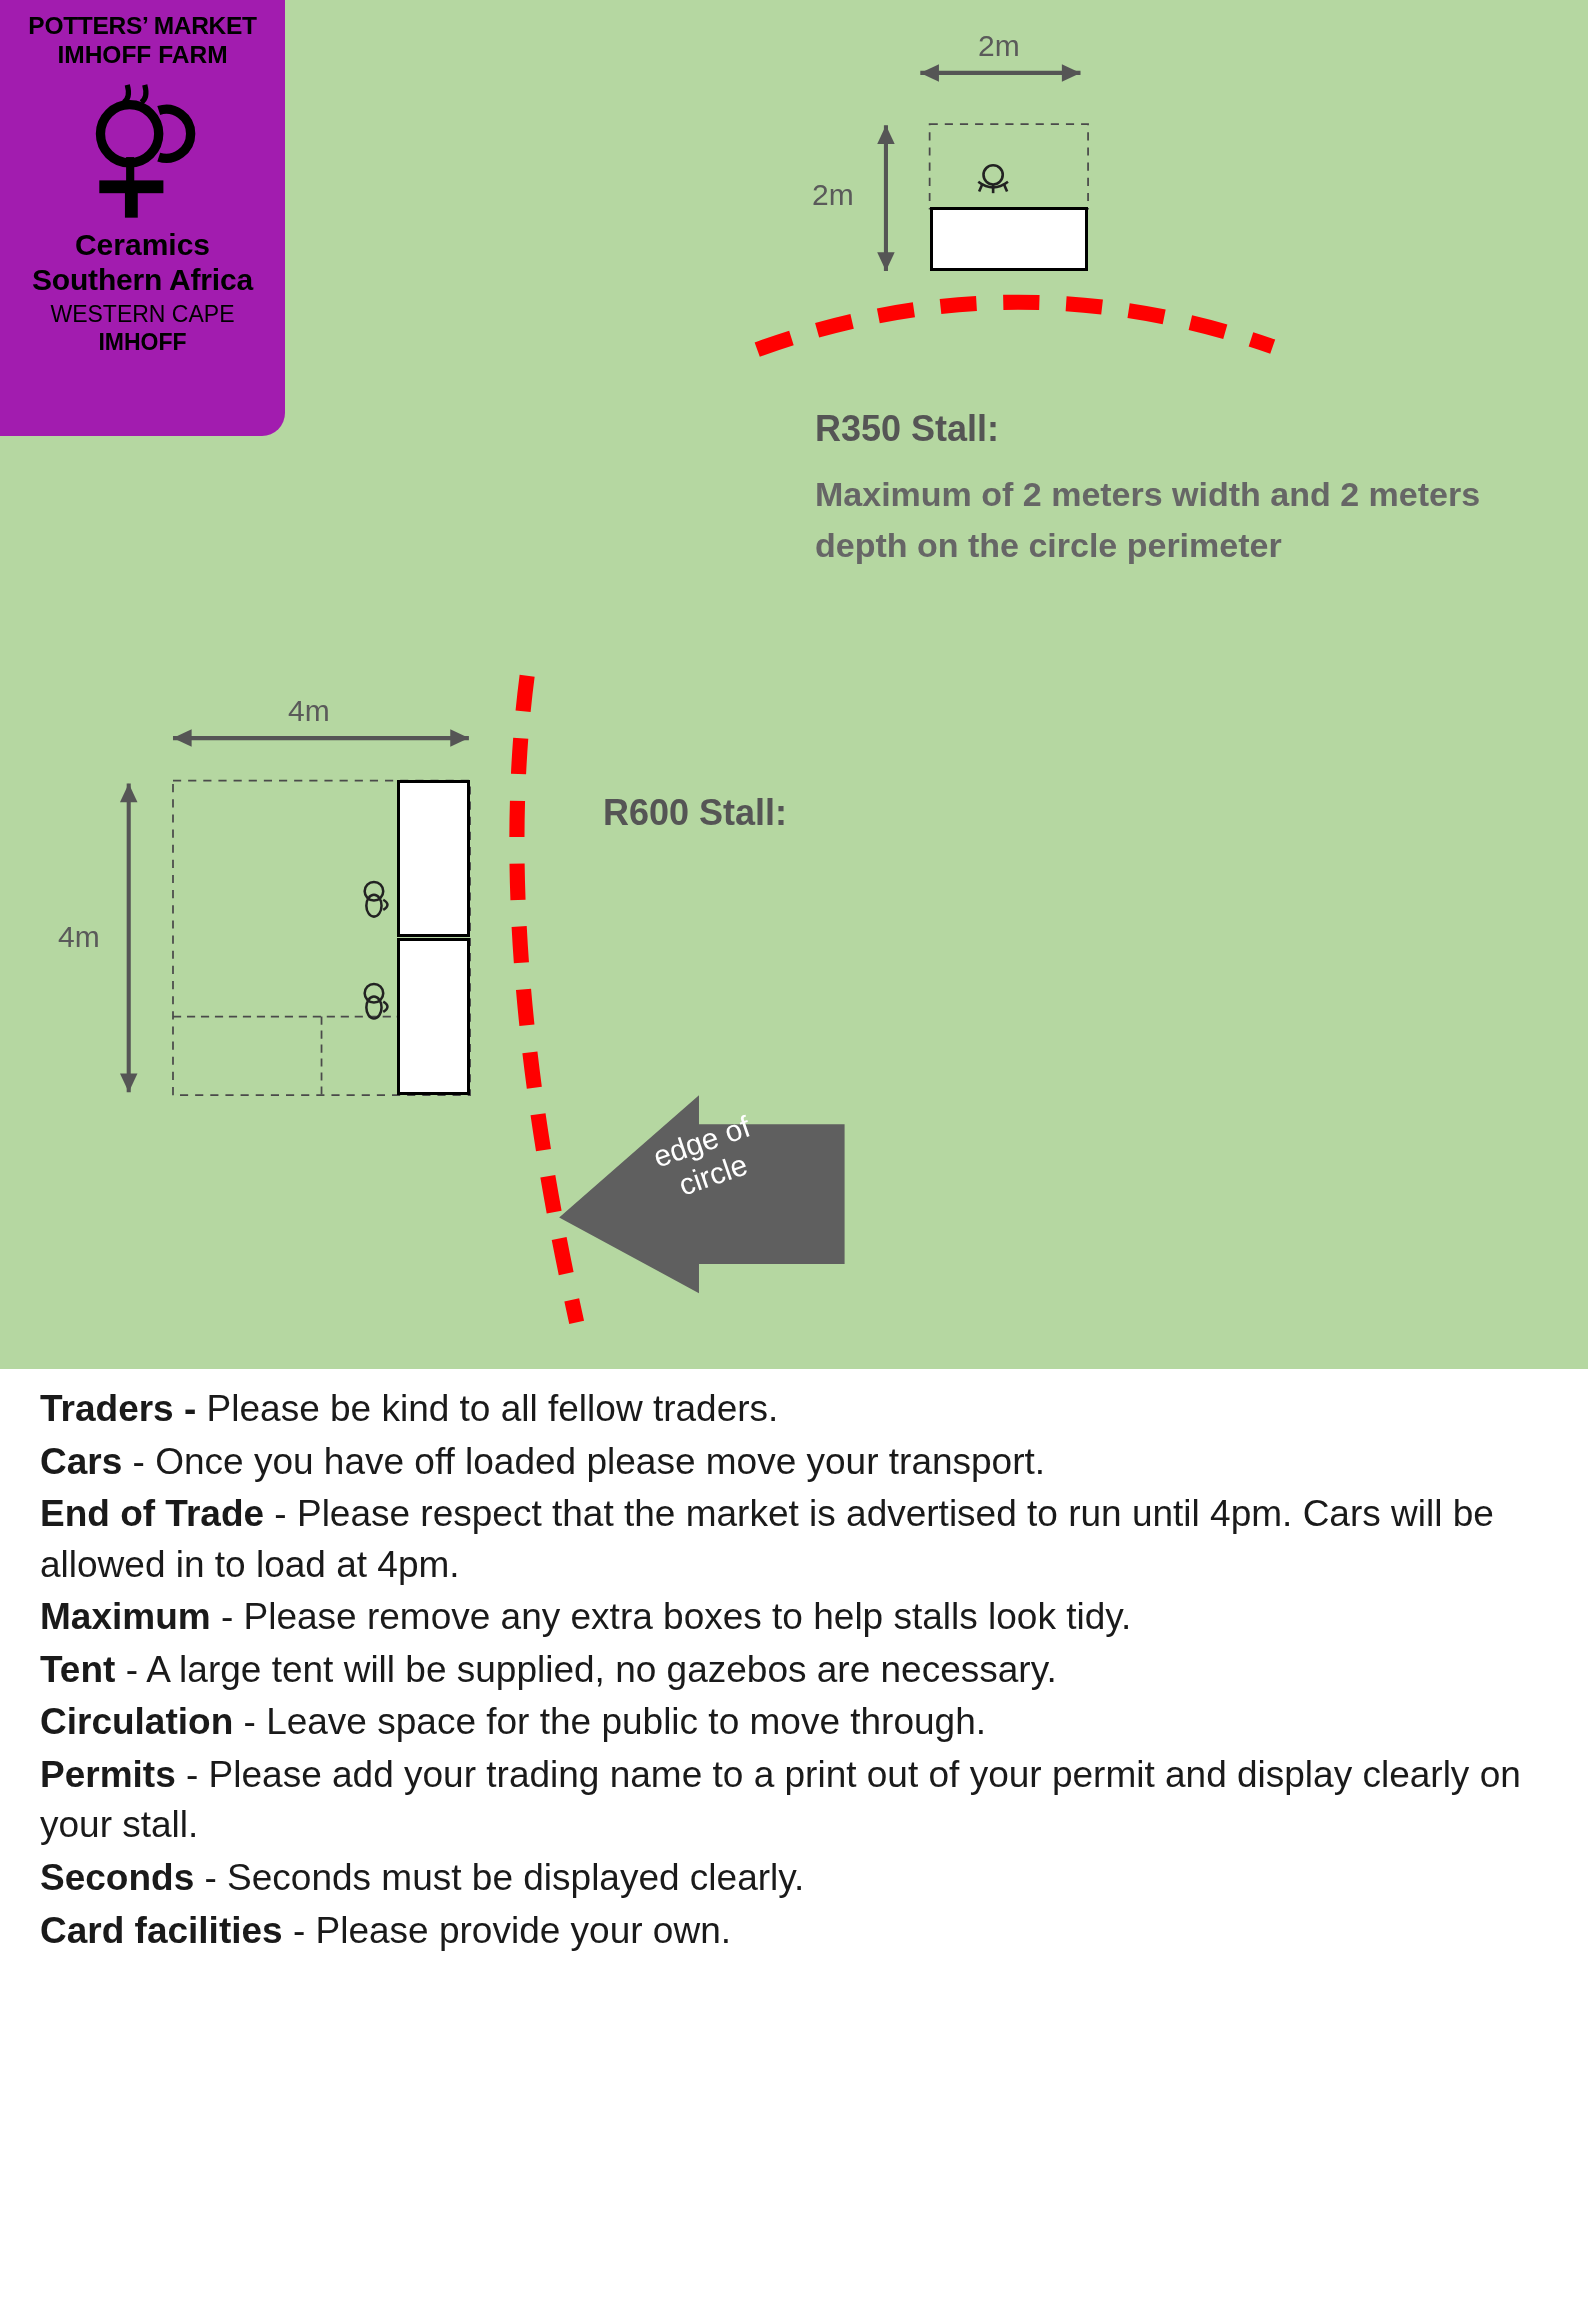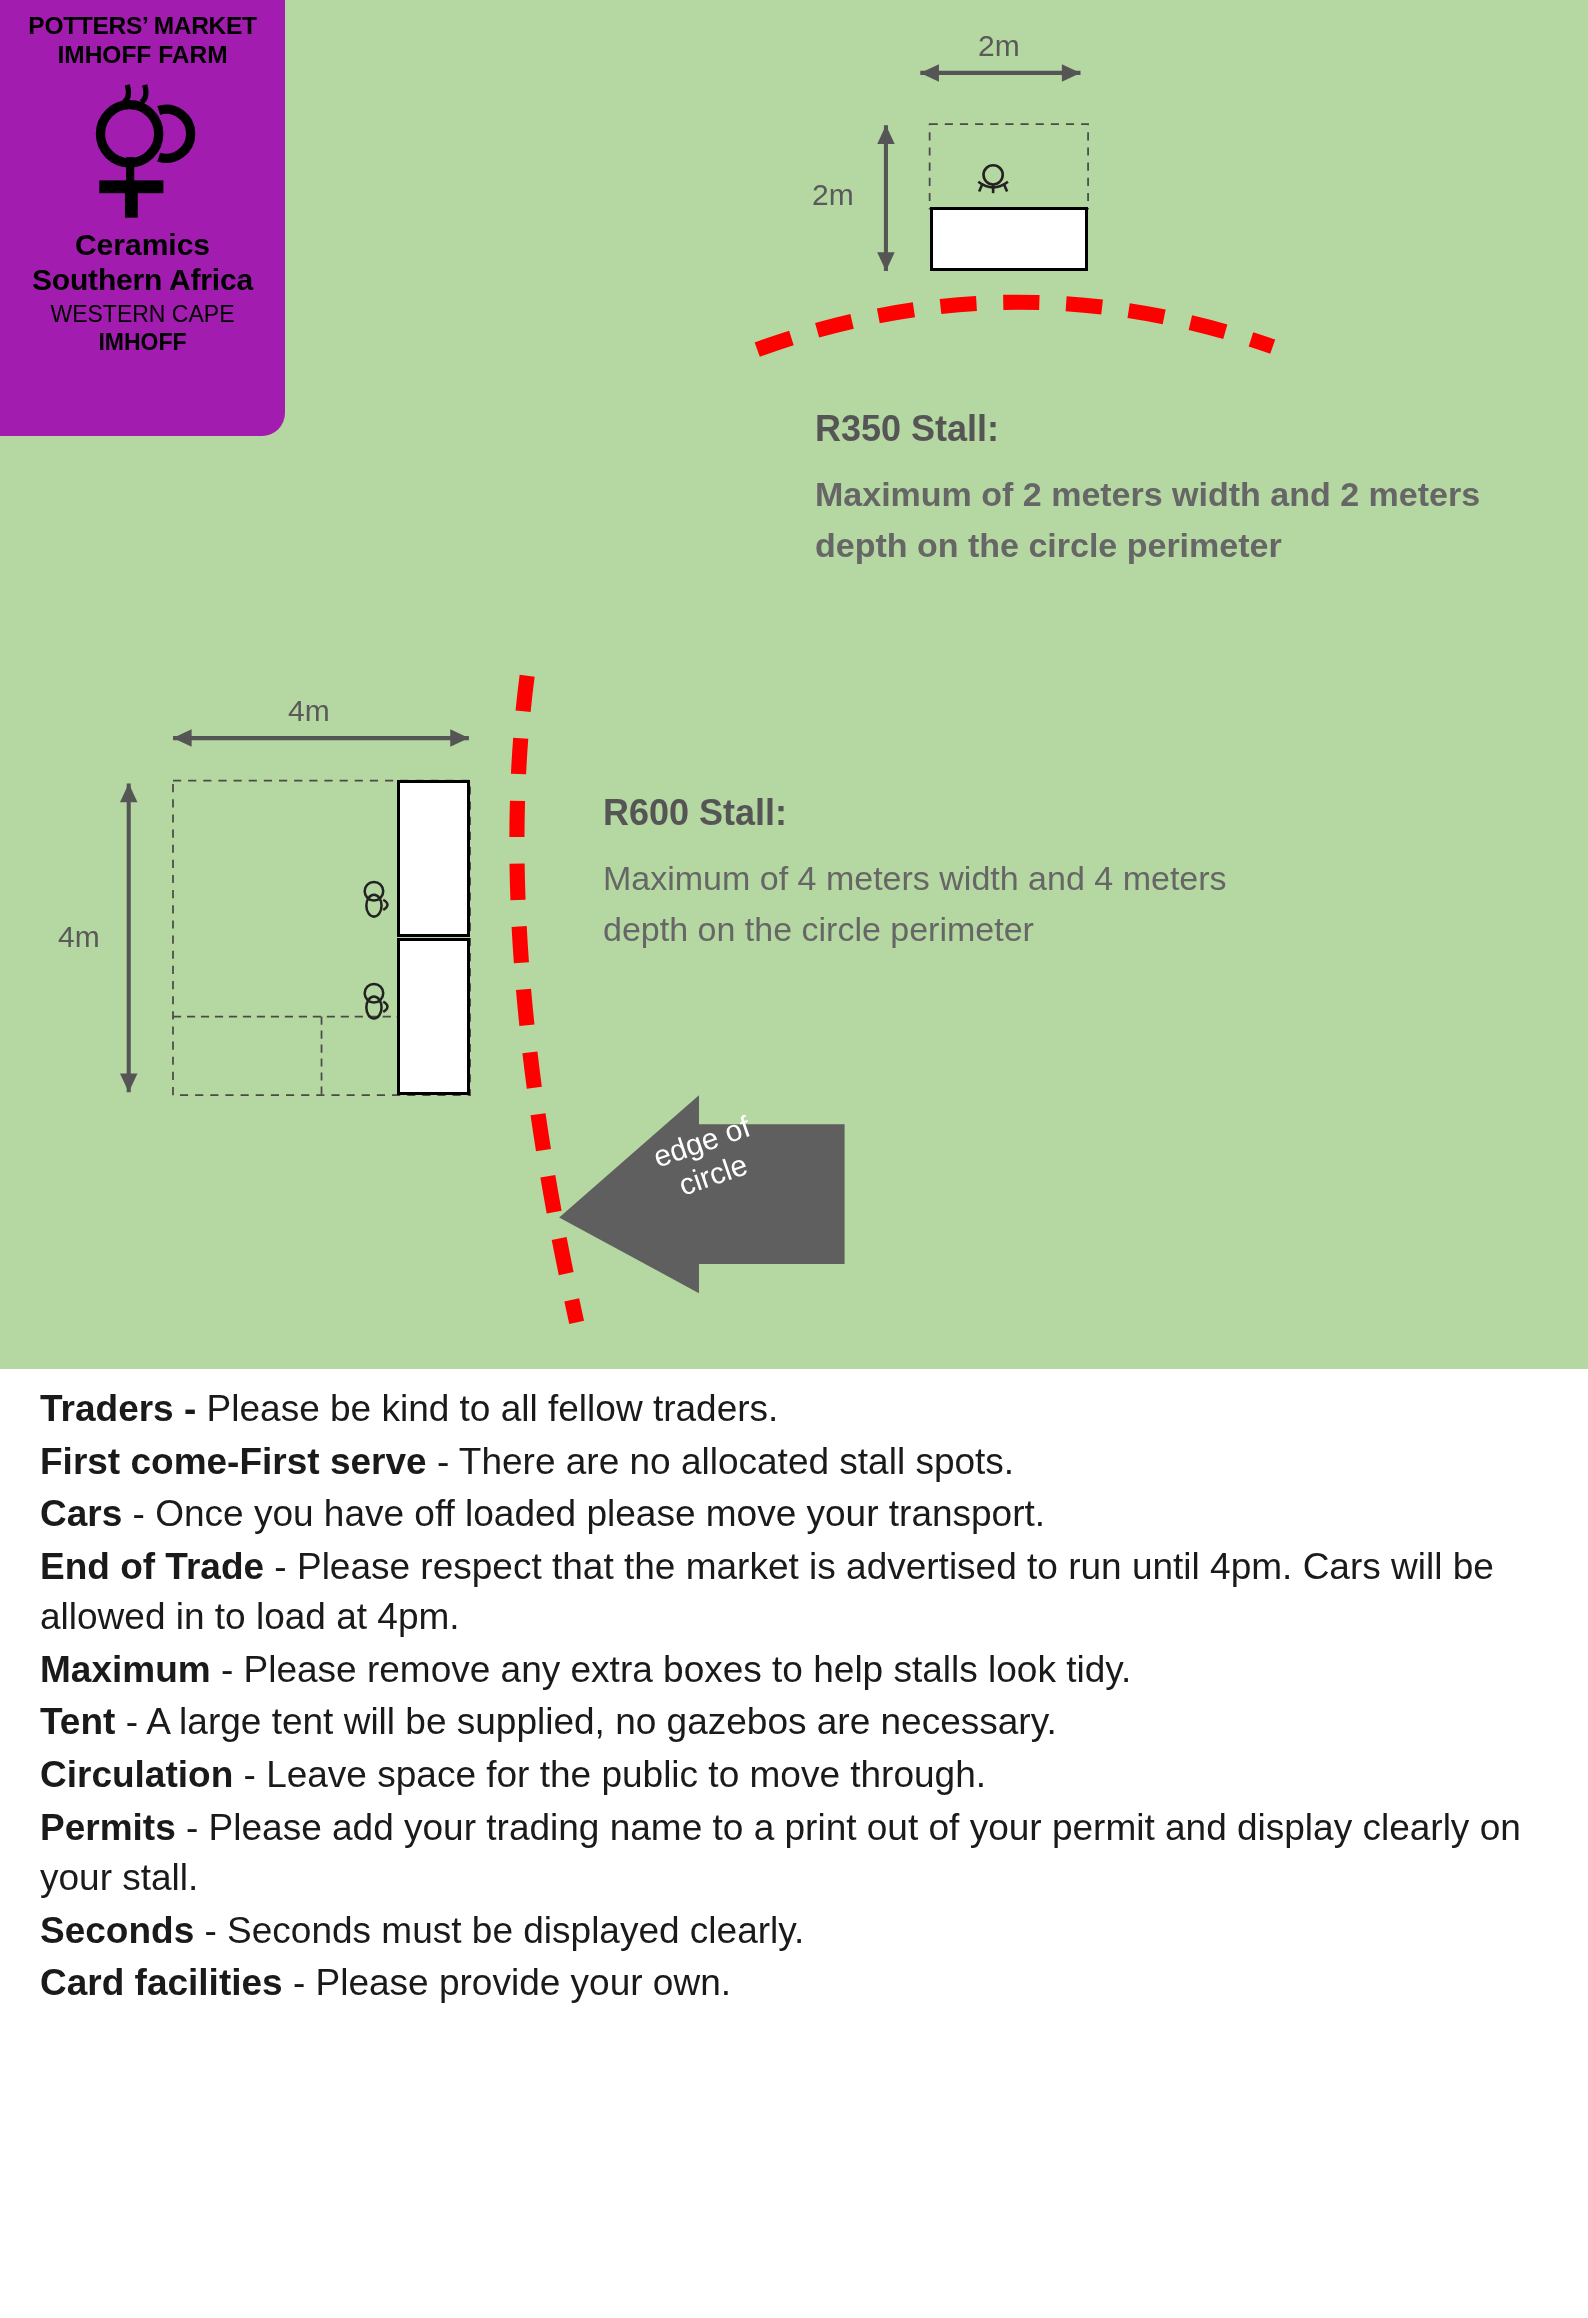--- a/index.html
+++ b/index.html
@@ -233,32 +233,30 @@
 
   <div class="dim-label" style="left:978px; top:29px;">2m</div>
   <div class="dim-label" style="left:812px; top:178px;">2m</div>
   <div class="dim-label" style="left:288px; top:694px;">4m</div>
   <div class="dim-label" style="left:58px; top:920px;">4m</div>
 
   <div class="desc-title" style="left:815px; top:408px;">R350 Stall:</div>
   <div class="desc-body" style="left:815px; top:469px; width:676px;font-weight:bold;">Maximum of 2 meters width and 2 meters depth on the circle perimeter</div>
 
   <div class="desc-title" style="left:603px; top:792px;">R600 Stall:</div>
-  <div class="desc-body" style="left:603px; top:853px; width:711px;">Maximum of 4 meters width and 4 meters depth on the circle perimeter</div>
 
   <div class="edge-label" style="left:623px; top:1124px; width:169px;">
     <span>edge of</span><br>
     <span>circle</span>
   </div>
 
 </div>
 
 <div class="rules">
   <div class="rule"><b>Traders - </b><span>Please be kind to all fellow traders.</span></div>
-  <div class="rule"><b>First come-First serve</b><span> - There are no allocated stall spots.</span></div>
   <div class="rule"><b>Cars</b><span> - Once you have off loaded please move your transport.</span></div>
   <div class="rule"><b>End of Trade</b><span> - Please respect that the market is advertised to run until 4pm. Cars will be allowed in to load at 4pm.</span></div>
   <div class="rule"><b>Maximum</b><span> - Please remove any extra boxes to help stalls look tidy.</span></div>
   <div class="rule"><b>Tent</b><span> - A large tent will be supplied, no gazebos are necessary.</span></div>
   <div class="rule"><b>Circulation</b><span> - Leave space for the public to move through.</span></div>
   <div class="rule"><b>Permits</b><span> - Please add your trading name to a print out of your permit and display clearly on your stall.</span></div>
   <div class="rule"><b>Seconds</b><span> - Seconds must be displayed clearly.</span></div>
   <div class="rule"><b>Card facilities</b><span> - Please provide your own.</span></div>
 </div>
 

